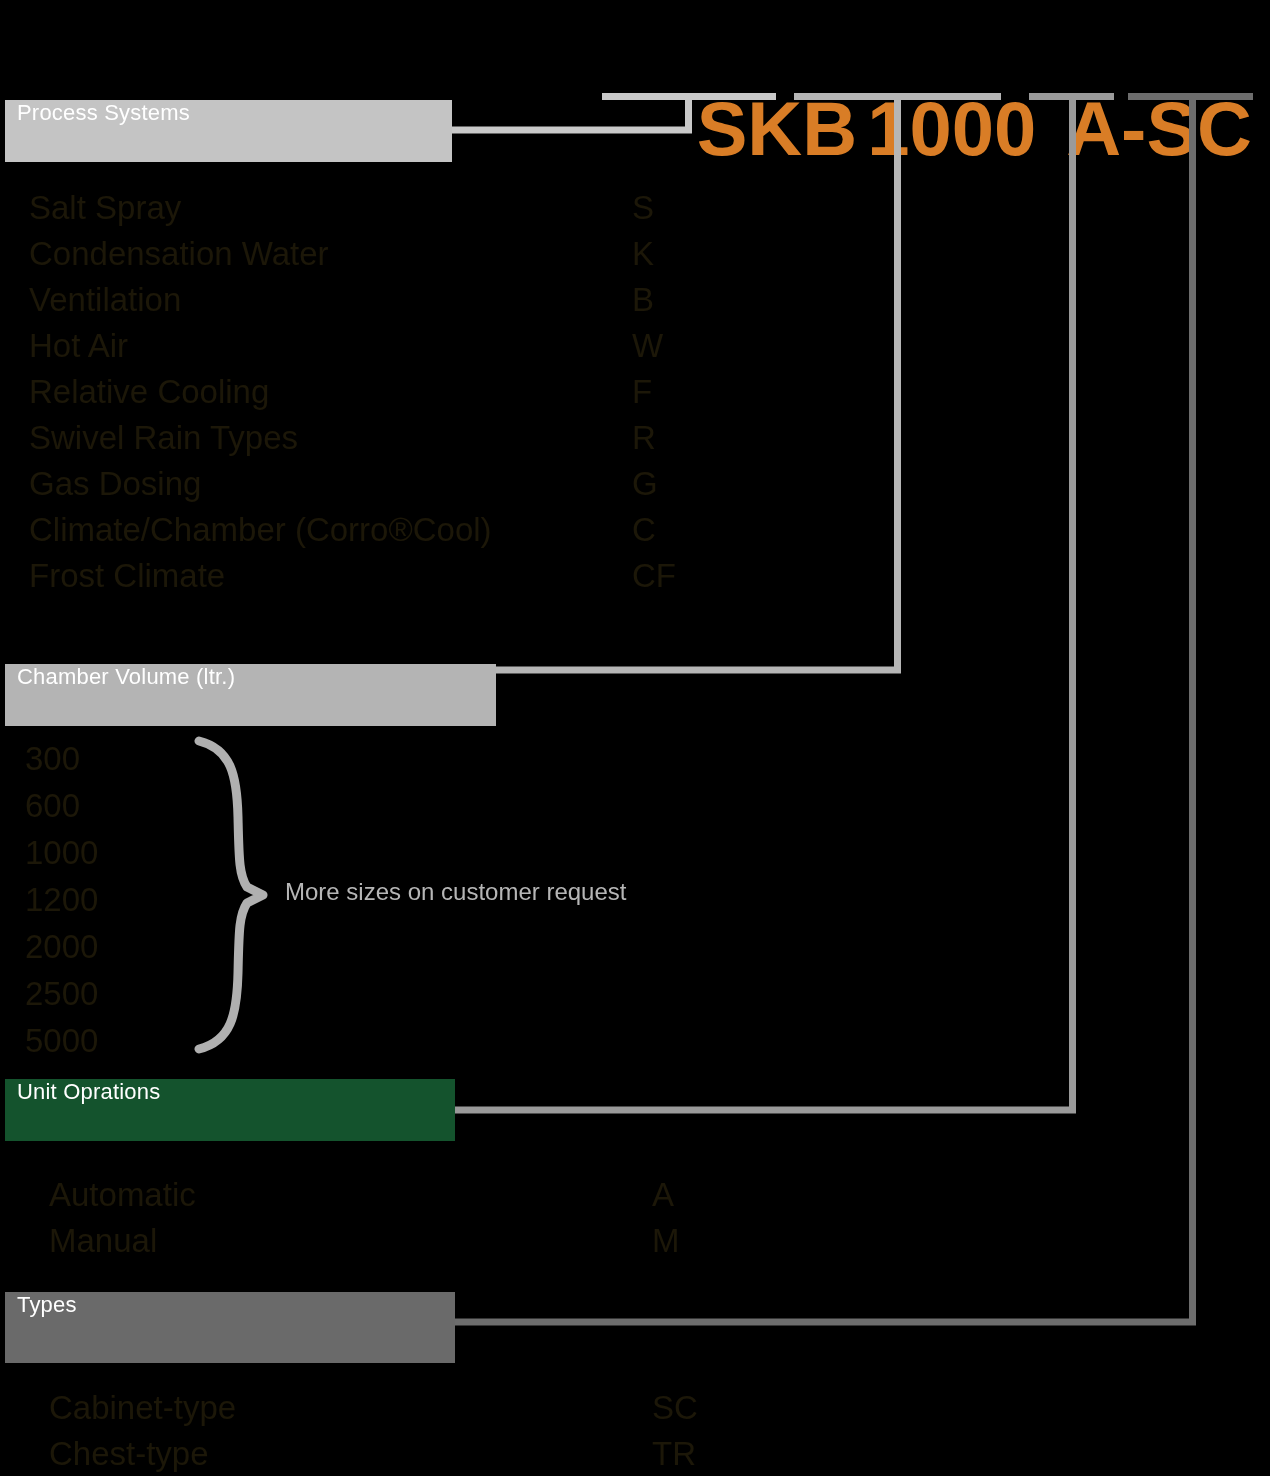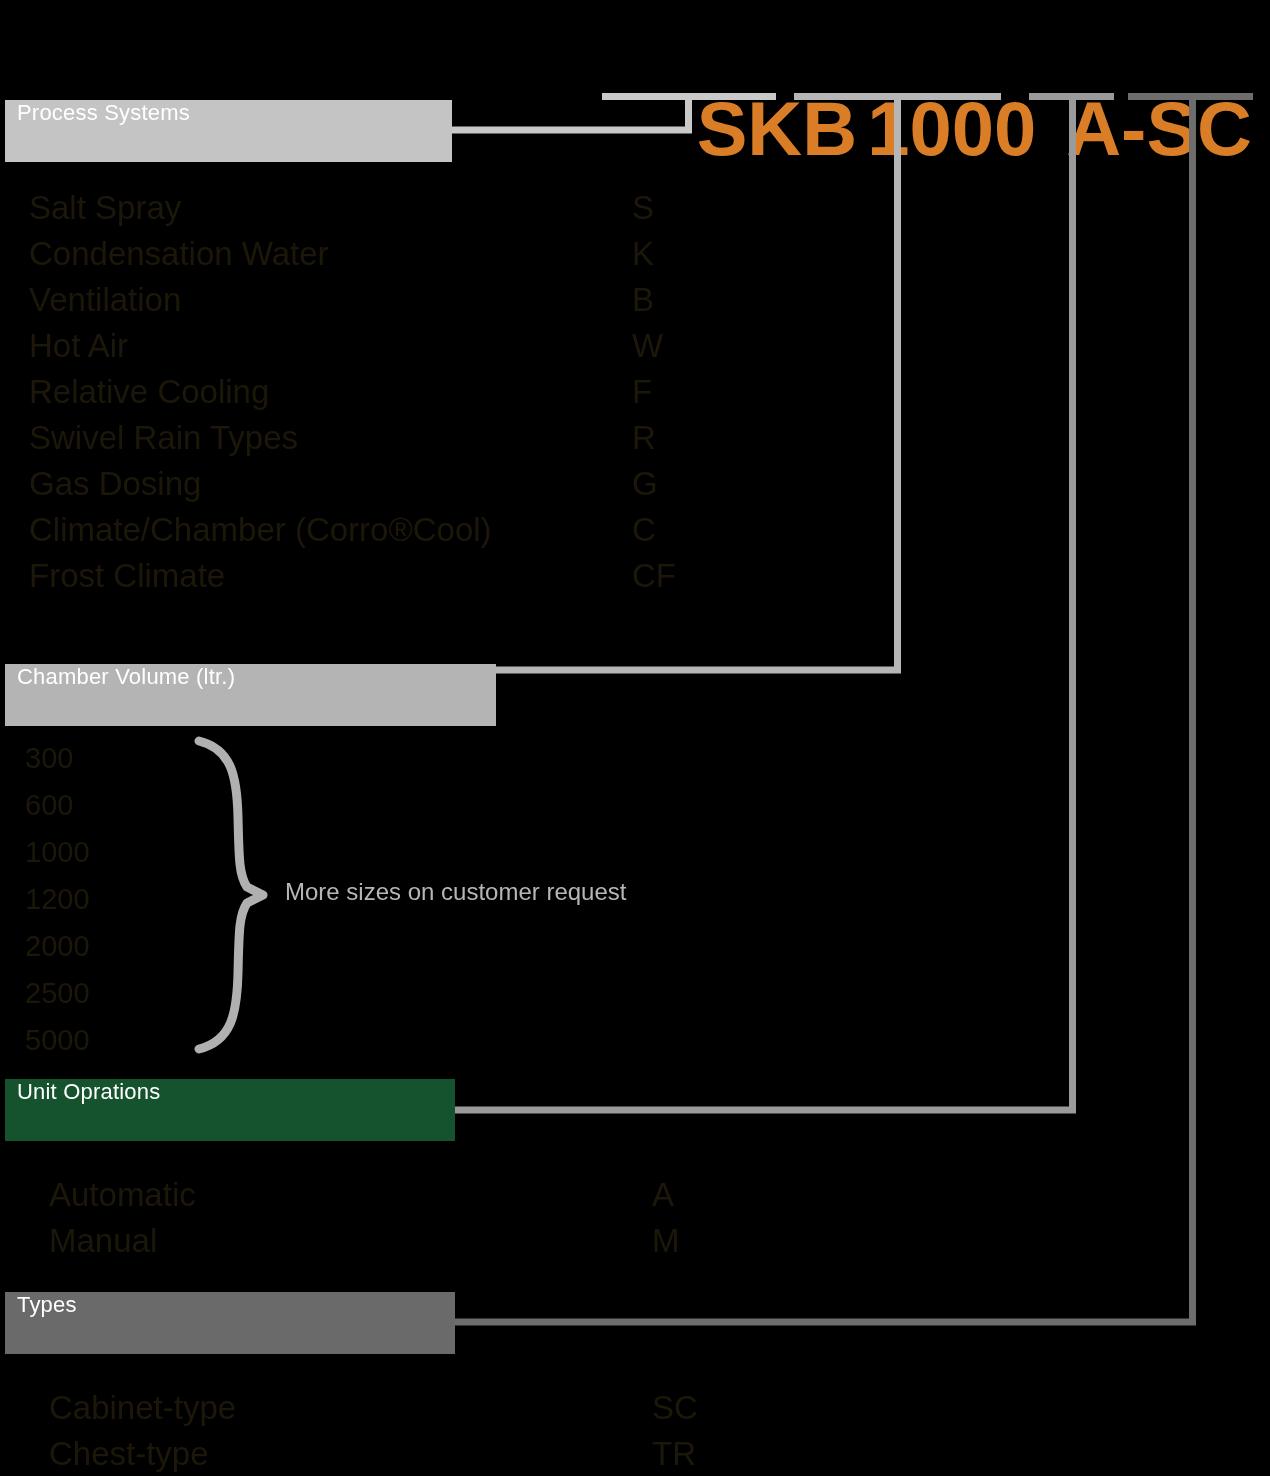--- a/index.html
+++ b/index.html
@@ -89,21 +89,21 @@
   }
 
   
   .vol-list {
     position: absolute;
     left: 25px;
   }
   .vol-row {
     height: 47px;
     line-height: 47px;
-    font-size: 29px;
+    font-size: 33px;
     color: #1c1708;
     white-space: nowrap;
   }
 
   
   .brace-svg {
     position: absolute;
   }
   .brace-note {
     position: absolute;
@@ -231,21 +231,21 @@
     <div class="opt-row">
       <span class="opt-name">Automatic</span>
       <span class="opt-code">A</span>
     </div>
     <div class="opt-row">
       <span class="opt-name">Manual</span>
       <span class="opt-code">M</span>
     </div>
   </div>
 
-  <div class="label-box" style="left:5px; top:1292px; width:450px; height:62px; background:#6a6a6a;">
+  <div class="label-box" style="left:5px; top:1292px; width:450px; height:71px; background:#6a6a6a;">
     <span>Types</span>
   </div>
 
   <div class="opt-list" style="top:1385px; left:25px;">
     <div class="opt-row">
       <span class="opt-name">Cabinet-type</span>
       <span class="opt-code">SC</span>
     </div>
     <div class="opt-row">
       <span class="opt-name">Chest-type</span>

